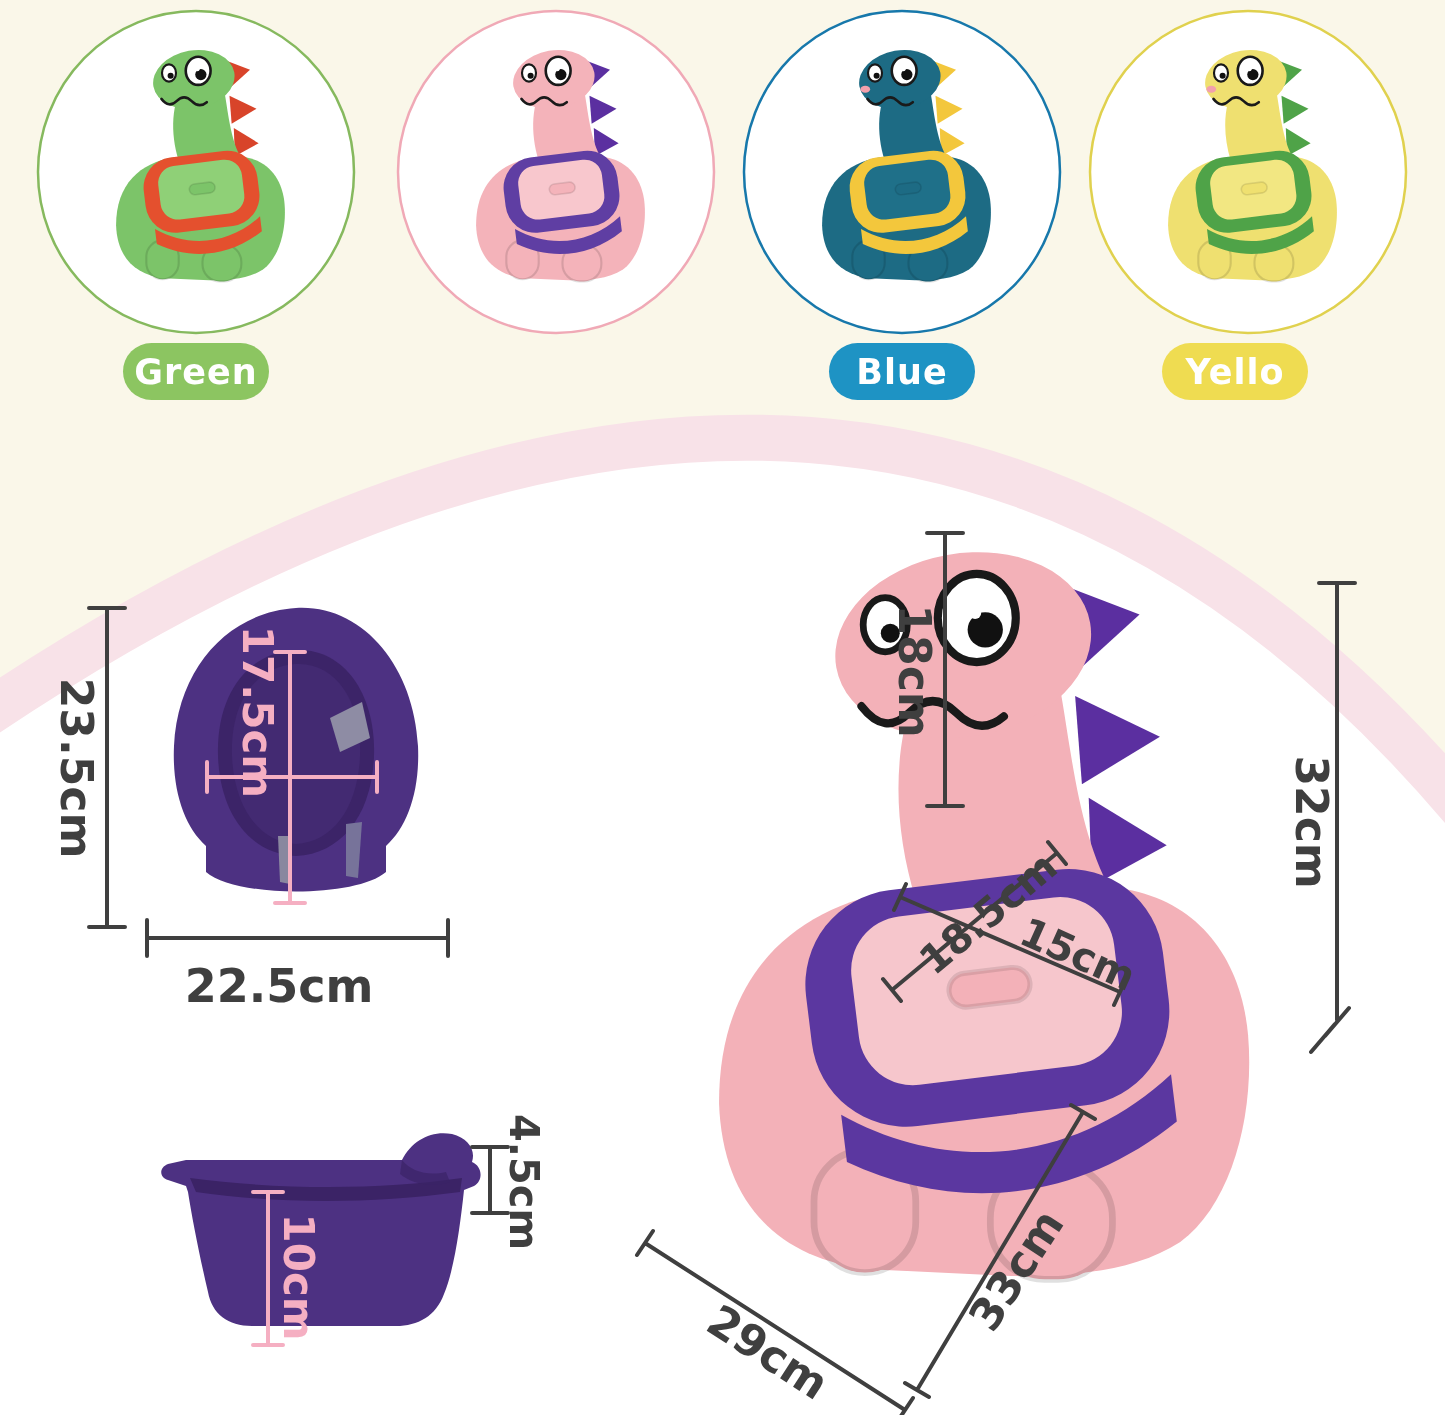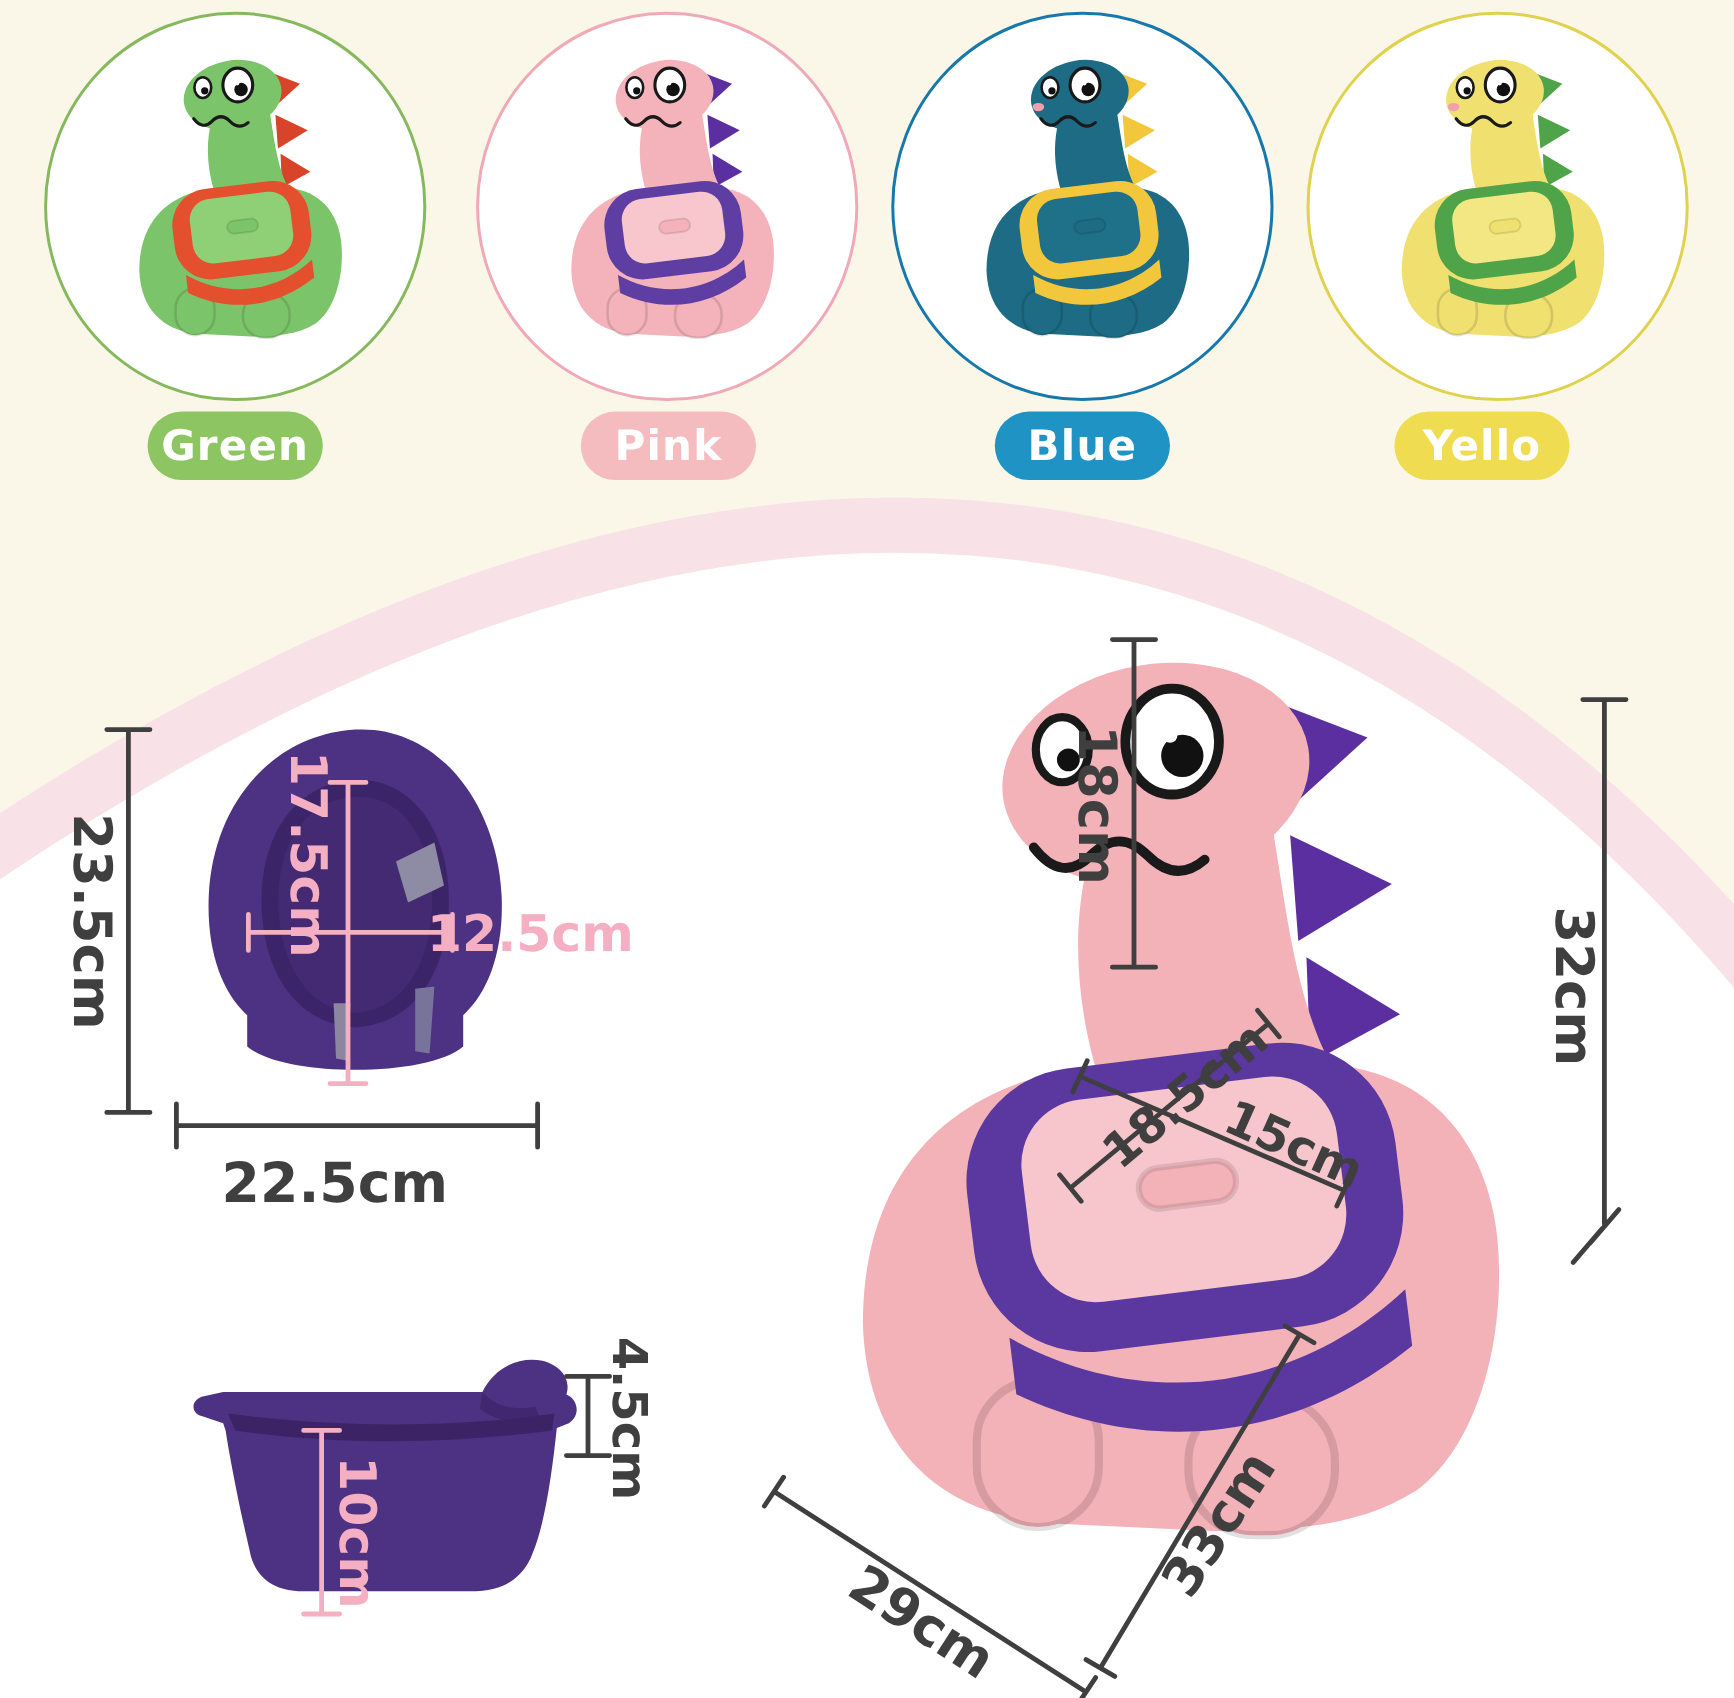--- a/index.html
+++ b/index.html
@@ -97,21 +97,20 @@
       </g>
   </svg>
   <svg id="card-3" class="variant-card" viewBox="0 0 340 346" style="--ring: #e0d14e; --pill: #efdc51; --body: #efe070; --lid: #f2e782; --accent: #4fa348; --spike: #4fa348; --cheek: #f2a0ac;">
     <ellipse cx="170" cy="170" rx="158" ry="161" fill="#ffffff" stroke="var(--ring,#e0d14e)" stroke-width="2.5"></ellipse>
     <g transform="translate(62,44) scale(1.08)">
         <use href="#dino" width="200" height="230"></use>
       </g>
   </svg>
 
   <div id="pill-0" class="pill" style="--ring: #86b95e; --pill: #8cc561; --body: #7cc469; --lid: #8fd077; --accent: #e4502e; --spike: #d8442a;">Green</div>
-  <div id="pill-1" class="pill" style="--ring: #f0a9b6; --pill: #f5bcc0; --body: #f4b3ba; --lid: #f8c7cd; --accent: #5f3ea3; --spike: #5b2fa0;">Pink</div>
   <div id="pill-2" class="pill" style="--ring: #1778ab; --pill: #1e93c4; --body: #1d6b84; --lid: #1f7089; --accent: #f3c73c; --spike: #f3c73c; --cheek: #f2a0ac;">Blue</div>
   <div id="pill-3" class="pill" style="--ring: #e0d14e; --pill: #efdc51; --body: #efe070; --lid: #f2e782; --accent: #4fa348; --spike: #4fa348; --cheek: #f2a0ac;">Yello</div>
 
   <svg id="insert-top" width="312" height="328" viewBox="0 0 312 328">
     <path d="M156 10 C90 14 38 68 34 148 C32 192 44 228 66 248 L66 274 C96 300 216 300 246 274 L246 248 C268 228 280 192 278 148 C274 68 222 6 156 10 Z" fill="var(--insert,#4d3182)"></path>
     <path d="M156 52 C108 54 76 96 78 158 C80 216 110 256 156 258 C202 256 232 216 234 158 C236 96 204 50 156 52 Z" fill="#3c2468"></path>
     <path d="M156 66 C116 68 90 104 92 158 C94 208 118 244 156 246 C194 244 218 208 220 158 C222 104 196 64 156 66 Z" fill="#432a72"></path>
     <polygon points="190,120 222,104 230,140 200,154" fill="#8e8ca4"></polygon>
     <path d="M138 238 L152 238 L150 286 L140 284 Z" fill="#8a879f"></path>
     <path d="M206 226 L222 224 L218 280 L206 278 Z" fill="#77739a"></path>
@@ -137,21 +136,20 @@
     <path class="dimline" d="M900 897 L1120 992 M906 884 L894 910 M1126 979 L1114 1005"></path>
     <path class="dimline" d="M645 1243 L905 1410 M653 1231 L637 1255 M913 1398 L897 1422"></path>
     <path class="dimline" d="M917 1390 L1083 1112 M905 1383 L929 1397 M1071 1105 L1095 1119"></path>
     <path class="dimline pink" d="M290 652 V903 M275 652 H305 M275 903 H305"></path>
     <path class="dimline pink" d="M207 777 H377 M207 762 V792 M377 762 V792"></path>
     <path class="dimline pink" d="M268 1192 V1345 M253 1192 H283 M253 1345 H283"></path>
   </svg>
 
   <div class="dim r90" style="left:76px;top:768px;font-size:44px">23.5cm</div>
   <div class="dim pink r90" style="left:257px;top:712px;font-size:42px">17.5cm</div>
-  <div class="dim pink r0" style="left:442px;top:778px;font-size:42px">12.5cm</div>
   <div class="dim r0" style="left:279px;top:986px;font-size:46px">22.5cm</div>
   <div class="dim r90" style="left:524px;top:1182px;font-size:40px">4.5cm</div>
   <div class="dim pink r90" style="left:298px;top:1277px;font-size:42px">10cm</div>
   <div class="dim r90" style="left:914px;top:671px;font-size:44px">18cm</div>
   <div class="dim r90" style="left:1311px;top:822px;font-size:44px">32cm</div>
   <div class="dim rm40" style="left:988px;top:913px;font-size:40px">18.5cm</div>
   <div class="dim rp24" style="left:1078px;top:954px;font-size:40px">15cm</div>
   <div class="dim rp33" style="left:768px;top:1352px;font-size:44px">29cm</div>
   <div class="dim rm57" style="left:1016px;top:1270px;font-size:44px">33cm</div>
 

